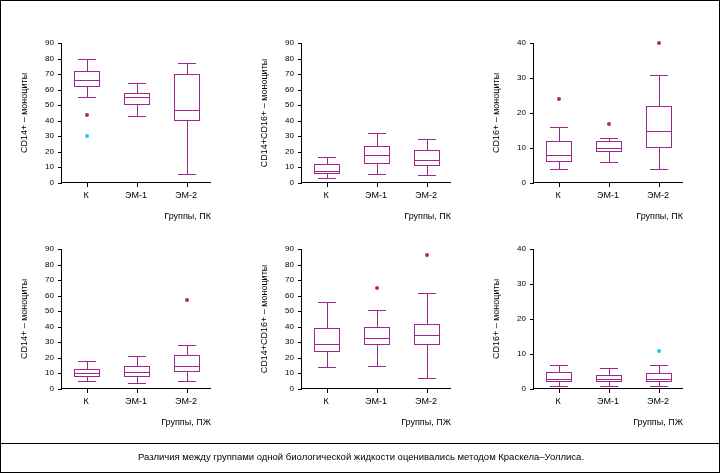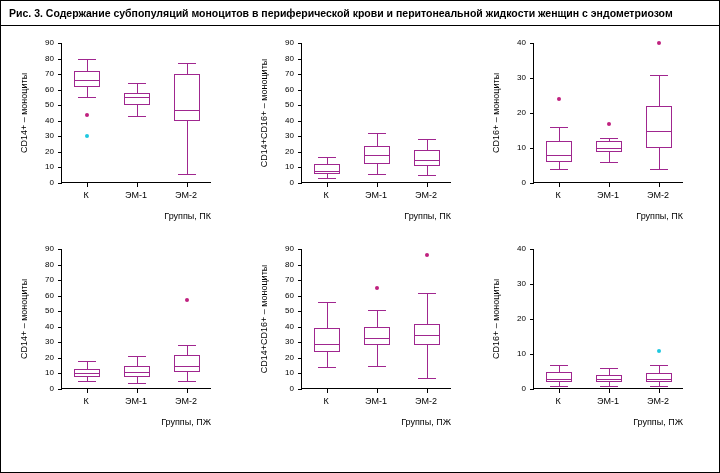--- a/index.html
+++ b/index.html
@@ -104,21 +104,20 @@
     font-size:9.5px;
     text-align:center;
     padding-top:7px;
   }
 </style>
 </head>
 <body>
 
 <div id="frame">
 
-  <div id="title">Рис. 3. Содержание субпопуляций моноцитов в периферической крови и перитонеальной жидкости женщин с эндометриозом</div>
 
   <div id="panels">
       <div class="panel" style="left: 8px; top: 6px; width: 230px; height: 200px;">
         <div class="ylabel-txt" style="top: 145px; right: 185px;">0</div>
         <div class="ylabel-txt" style="top: 129.444px; right: 185px;">10</div>
         <div class="ylabel-txt" style="top: 113.889px; right: 185px;">20</div>
         <div class="ylabel-txt" style="top: 98.3333px; right: 185px;">30</div>
         <div class="ylabel-txt" style="top: 82.7778px; right: 185px;">40</div>
         <div class="ylabel-txt" style="top: 67.2222px; right: 185px;">50</div>
         <div class="ylabel-txt" style="top: 51.6667px; right: 185px;">60</div>
@@ -398,14 +397,15 @@
           <div class="whisk-cap" style="left: 116.42px; top: 136.5px; width: 17.16px;"></div>
           <div class="box" style="left: 112px; top: 124.25px; width: 26px; height: 8.75px;"></div>
           <div class="median" style="left: 112px; top: 129.5px; width: 26px;"></div>
           <div class="outlier out-cyan" style="left: 123px; top: 99.5px;"></div>
         </div>
         <div class="ytitle" style="left: 10px; top: 150px; width: 140px; text-align: center;">CD16+ – моноциты</div>
         <div class="xtitle" style="left: 52px; top: 178px; width: 150px;">Группы, ПЖ</div>
       </div>
     </div>
 
+  <div id="footer">Различия между группами одной биологической жидкости оценивались методом Краскела–Уоллиса.</div>
 
 </div>
 
 </body></html>

